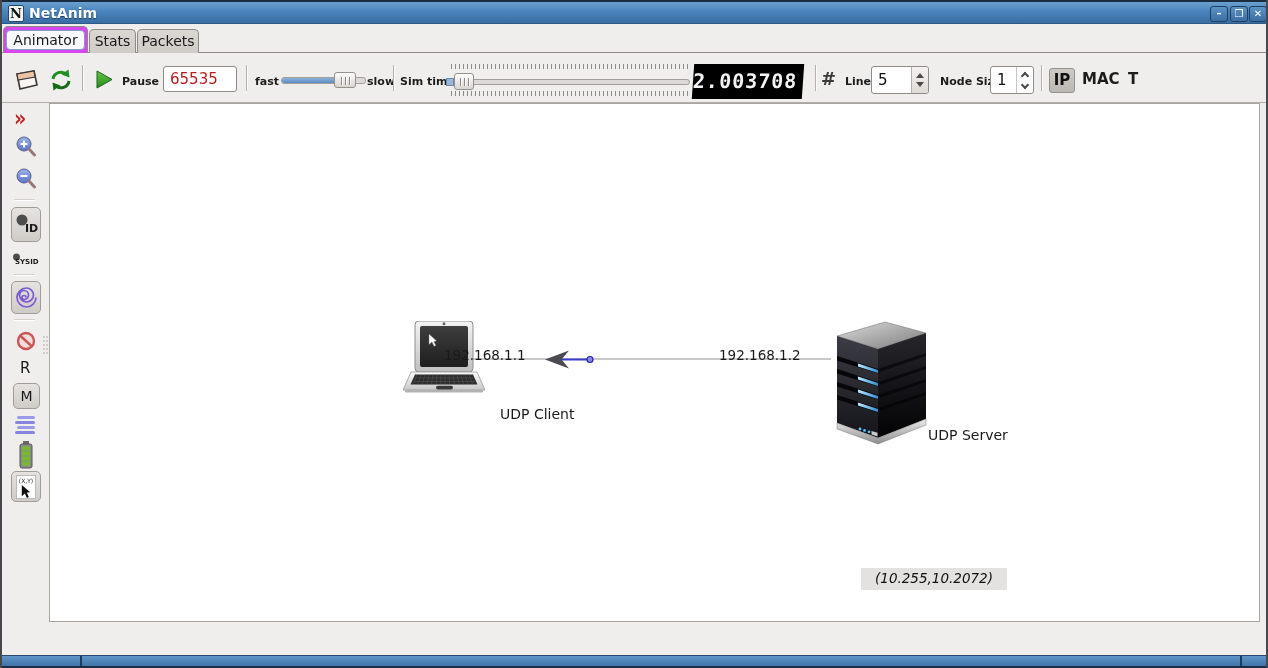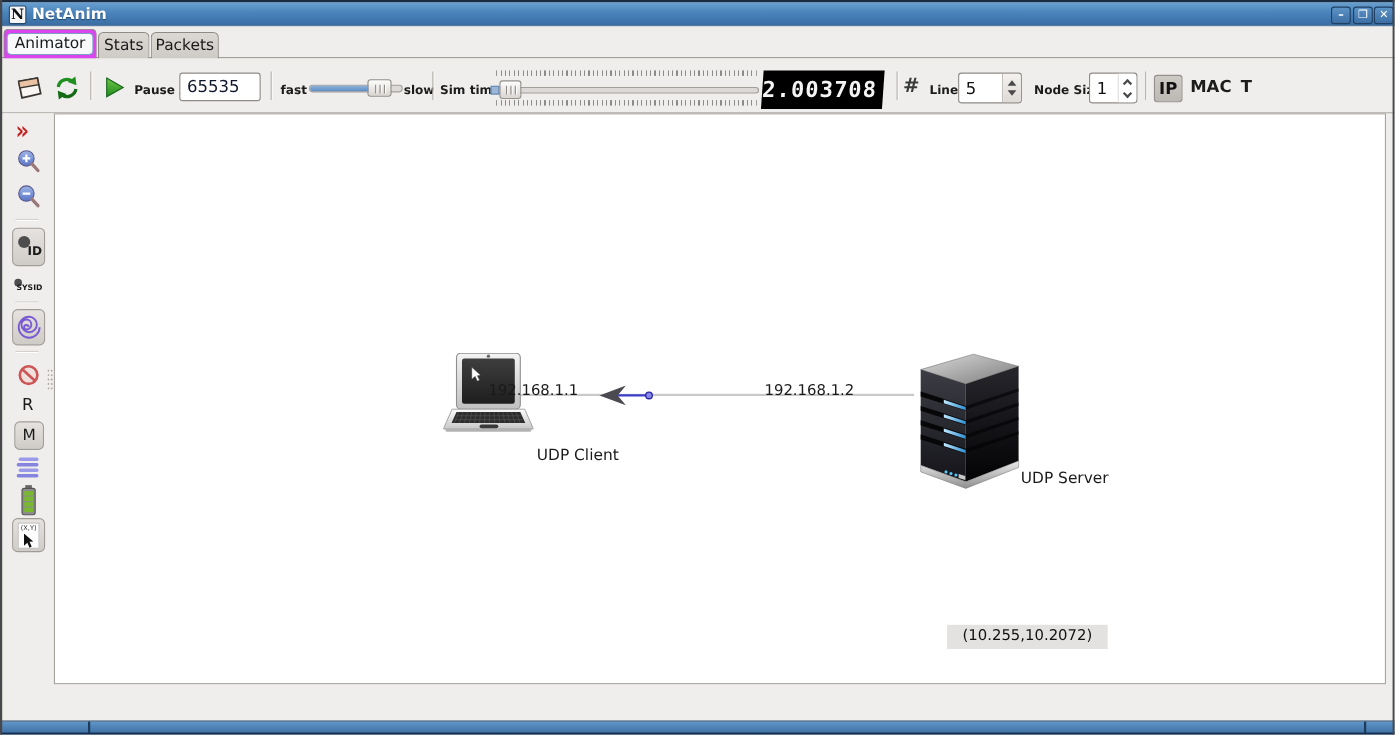--- a/index.html
+++ b/index.html
@@ -31,21 +31,21 @@
     background:#f7f9fb; padding:0 6px; line-height:18px; }
 
   
   #toolbar { position:absolute; left:0; top:53px; width:1268px; height:50px; background:#f0eeec;
     border-bottom:1px solid #b2aeaa; }
   .vsep { position:absolute; top:12px; width:1px; height:26px; background:#b4b0ac; box-shadow:1px 0 0 #fbfaf9; }
   .tlabel { position:absolute; font-size:11px; font-weight:bold; color:#1c1c1c; }
   .biglabel { position:absolute; font-size:15px; font-weight:bold; color:#1c1c1c; }
   .tbtn { position:absolute; background:transparent; border:none; }
   #pause-input { position:absolute; left:163px; top:13px; width:74px; height:26px; border:1px solid #8f8b87;
-    border-radius:3px; background:#fff; font-size:15px; padding-left:6px; color:#0f172a;
+    border-radius:3px; background:#fff; font-size:15px; padding-left:6px; color:#b91c1c;
     font-family:"DejaVu Sans","Liberation Sans",sans-serif; }
   .groove { position:absolute; border:1px solid #a29e9a; border-radius:3px; background:#dcd9d6; }
   .groove-fill { position:absolute; left:0; top:0; height:100%; border-radius:3px 0 0 3px;
     background:linear-gradient(#8cb2dc,#5e8cc0); }
   .slider-handle { position:absolute; background:linear-gradient(#fdfdfd,#d9d5d1); border:1px solid #94908c;
     border-radius:3px; }
   .slider-handle .grip { position:absolute; top:4px; width:1px; height:8px; background:#8d8985; box-shadow:1px 0 0 #fff; }
   .ticks { position:absolute; height:5px;
     background:repeating-linear-gradient(90deg,#8a8a8a 0 1px,transparent 1px 4px); }
   #lcd { position:absolute; left:693px; top:11px; width:110px; height:35px; background:#000;
@@ -72,21 +72,21 @@
   .icon-abs { position:absolute; }
   #chevrons { position:absolute; left:14px; top:3px; color:#c42222; font-size:20px; font-weight:bold;
     letter-spacing:-2px; font-family:"DejaVu Sans Mono","Liberation Mono",monospace; transform:scaleY(1.15); }
 
   
   #canvas { position:absolute; left:49px; top:103px; width:1211px; height:519px; background:#fff;
     border:1px solid #a8a4a0; }
   .node-label { position:absolute; font-size:14px; color:#1a1a1a; z-index:4; }
   .ip-label { position:absolute; font-size:13.5px; color:#1a1a1a; }
   #coords-box { position:absolute; left:811px; top:464px; width:146px; height:22px; background:#e4e2e0;
-    font-size:13.5px; color:#111; text-align:center; line-height:21px; z-index:4; }
+    font-size:13.5px; color:#111; text-align:center; line-height:21px; z-index:4;font-style:italic; }
   #link-line { position:absolute; left:411px; top:254px; width:370px; height:2px; background:#c9c9c9; z-index:1; }
 
   
   #statusbar { position:absolute; left:0; top:622px; width:1268px; height:33px; background:#f0eeec; }
   #status-text { position:absolute; left:10px; top:8px; font-size:13.5px; color:#1a1a1a; }
   #progress { position:absolute; left:92px; top:5px; width:1164px; height:22px;
     background:linear-gradient(#d4d2d0,#c3c1bf); border:1px solid #96928e; border-radius:3px; }
   #progress-thumb { position:absolute; left:0px; top:0px; width:7px; height:20px;
     background:linear-gradient(#8cacd8,#5e86ba); border:1px solid #3c5f8c; border-radius:3px; }
 
@@ -391,22 +391,22 @@
       <polygon points="10,104 51,119 99,100 99,106 51,125 10,110" fill="url(#baseg)" stroke="#7a7a7a" stroke-width="0.5"></polygon>
     </svg>
 
     <svg style="position:absolute; left:491px; top:240px; z-index:5;" width="60" height="30" viewBox="0 0 60 30">
       <line x1="20" y1="15.5" x2="48" y2="15.5" stroke="#3c3cc8" stroke-width="2"></line>
       <polygon points="4,15.5 28,6.5 20.5,15.5 28,24.5" fill="#4a4a50"></polygon>
       <circle cx="49" cy="15.5" r="3" fill="#8888e8" stroke="#2626a6" stroke-width="1.2"></circle>
     </svg>
 
     <div class="ip-label" style="left:394px; top:243px; z-index:4;">192.168.1.1</div>
-    <div class="ip-label" style="left:645px; top:243px; z-index:2;">192.168.1.2</div>
-    <div class="node-label" style="left:438px; top:302px;">UDP Client</div>
+    <div class="ip-label" style="left:669px; top:243px; z-index:2;">192.168.1.2</div>
+    <div class="node-label" style="left:450px; top:302px;">UDP Client</div>
     <div class="node-label" style="left:878px; top:323px;">UDP Server</div>
     <div id="coords-box">(10.255,10.2072)</div>
   </div>
 
 
   <div id="bottomstrip">
     <div class="seg" style="left:80px;"></div>
     <div class="seg" style="left:1240px;"></div>
     <div class="darkedge"></div>
   </div>

